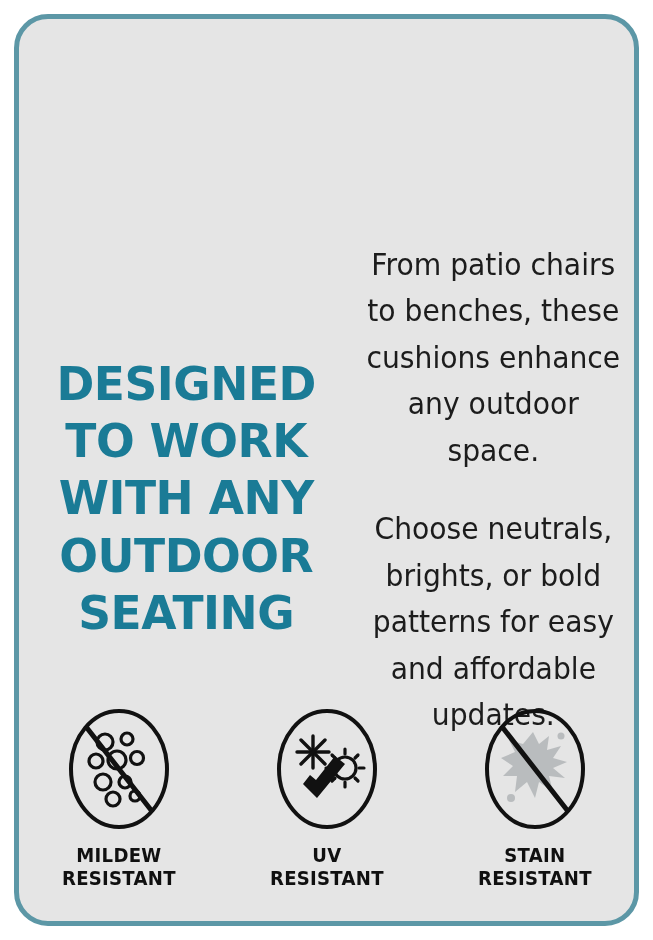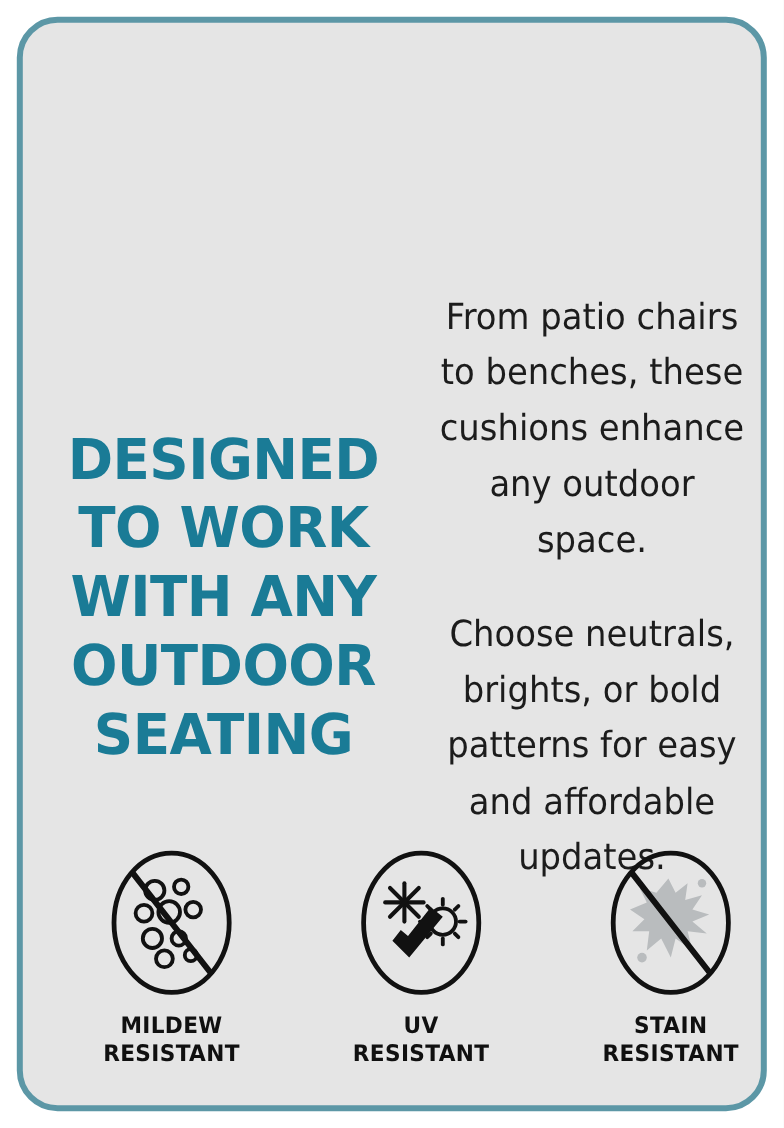--- a/index.html
+++ b/index.html
@@ -55,21 +55,21 @@
   }
   .body-copy p:last-child {
     margin-bottom: 0;
   }
   .features {
     position: absolute;
     left: 0;
     right: 0;
     bottom: 30px;
     display: flex;
-    justify-content: flex-end;
+    justify-content: center;
     gap: 58px;
   }
   .feature {
     width: 150px;
     display: flex;
     flex-direction: column;
     align-items: center;
   }
   .feature-icon {
     width: 108px;

